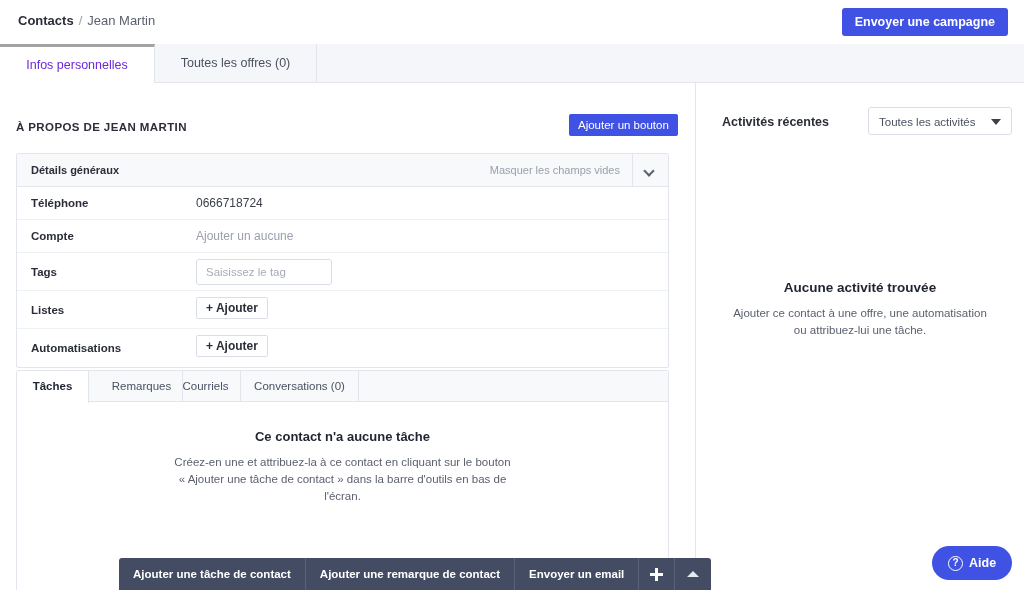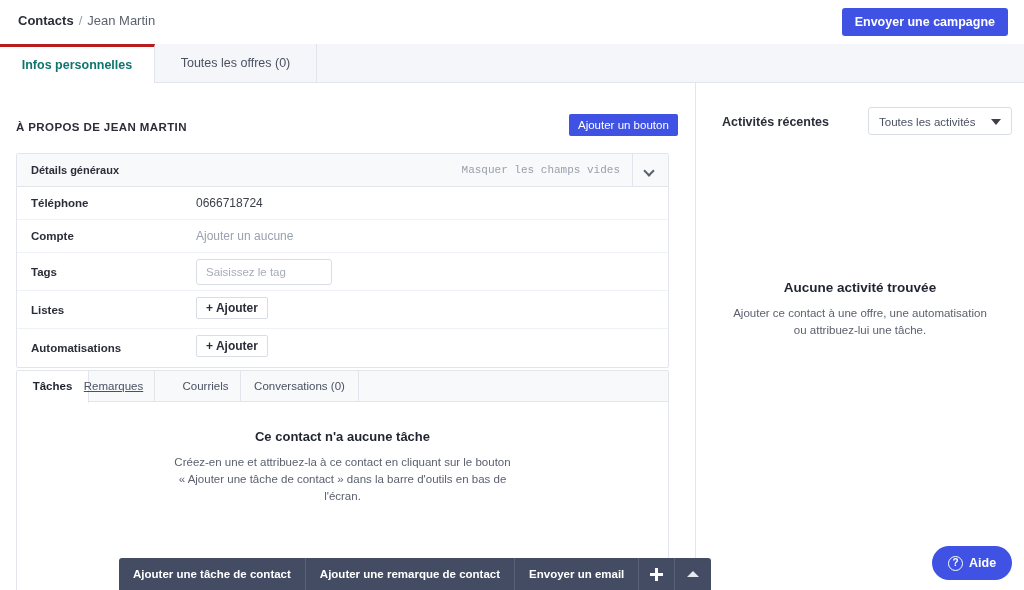--- a/index.html
+++ b/index.html
@@ -39,22 +39,22 @@
     background: #f4f6f9;
     border-bottom: 1px solid #e2e6ec;
   }
   .tab {
     position: absolute; top: 0; height: 39px;
     font-size: 12.5px; line-height: 39px; text-align: center;
     color: #4a5161; white-space: nowrap; cursor: pointer;
     border-right: 1px solid #e2e6ec;
   }
   .tab.active {
-    background: #ffffff; font-weight: bold; color: #0f766e;
-    border-top: 3px solid #b91c1c; line-height: 36px;
+    background: #ffffff; font-weight: normal; color: #6d28d9;
+    border-top: 3px solid #a3a3a3; line-height: 36px;
   }
   #tab0 { left: 0; width: 155px; }
   #tab1 { left: 155px; width: 162px; }
   #tabfill { left: 317px; width: 707px; border-right: none; }
 
   
   .vdivider {
     position: absolute; left: 695px; top: 83px; width: 1px; height: 507px;
     background: #e2e6ec;
   }
@@ -84,21 +84,21 @@
   .card-head {
     position: relative; height: 33px; background: #f7f9fb;
     border-bottom: 1px solid #e2e6ec;
   }
   .card-head-title {
     position: absolute; left: 14px; top: 0; line-height: 33px;
     font-size: 11px; font-weight: bold; color: #2b2e38;
   }
   .card-head-link {
     position: absolute; right: 48px; top: 0; line-height: 33px;
-    font-size: 11px; color: #9aa0ad; cursor: pointer; white-space: nowrap; font-family: Liberation Mono, monospace;
+    font-size: 11px; color: #9aa0ad; cursor: pointer; white-space: nowrap;
   }
   .card-head-toggle {
     position: absolute; right: 0; top: 0; width: 36px; height: 33px;
     border-left: 1px solid #e2e6ec; cursor: pointer;
   }
   .chev-d {
     position: absolute; left: 12px; top: 13px;
     width: 8px; height: 8px;
     border-right: 2px solid #5b616e; border-bottom: 2px solid #5b616e;
     transform: rotate(45deg);
@@ -141,21 +141,21 @@
   #tasks-card { top: 287px; height: 243px; }
   .subtabs { position: relative; height: 31px; background: #f7f9fb; border-bottom: 1px solid #e2e6ec; }
   .subtab {
     position: absolute; top: 0; height: 31px;
     font-size: 11.5px; line-height: 31px; text-align: center;
     color: #4a5161; cursor: pointer; white-space: nowrap;
     border-right: 1px solid #e2e6ec;
   }
   .subtab.active { background: #fff; font-weight: bold; color: #1f2430; height: 32px; }
   #st0 { left: 0; width: 72px; }
-  #st1 { left: 56px; width: 82px; text-decoration: underline; }
+  #st1 { left: 84px; width: 82px; }
   #st2 { left: 154px; width: 70px; }
   #st3 { left: 224px; width: 118px; }
   #stfill { left: 342px; width: 309px; border-right: none; }
 
   .empty-wrap { position: absolute; left: 0; top: 58px; width: 651px; text-align: center; }
   .empty-title { font-size: 13px; font-weight: bold; color: #1f2430; margin-bottom: 10px; }
   .empty-body { font-size: 11.5px; line-height: 17px; color: #5b616e; }
 
   
   .toolbar {

